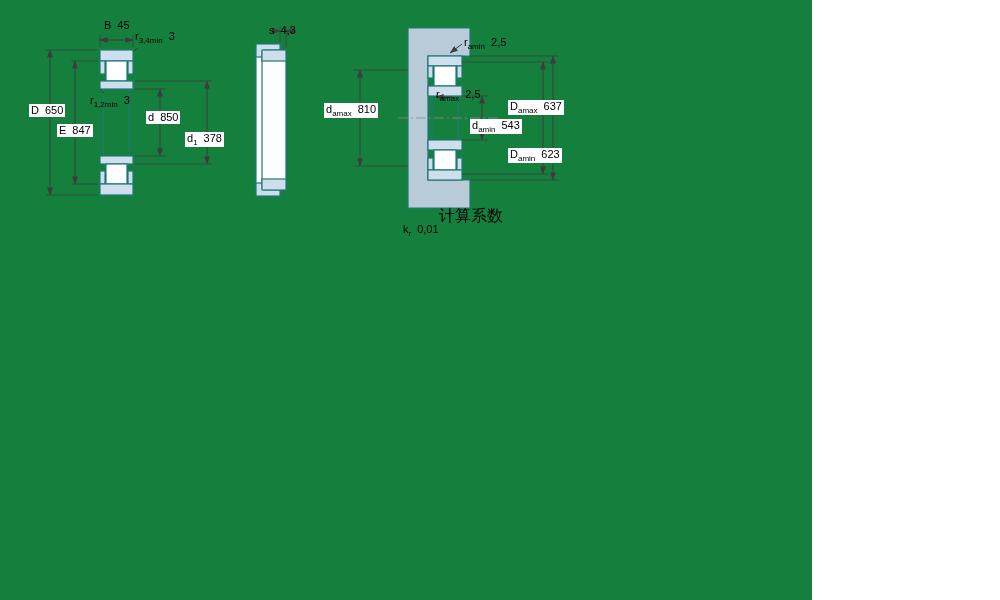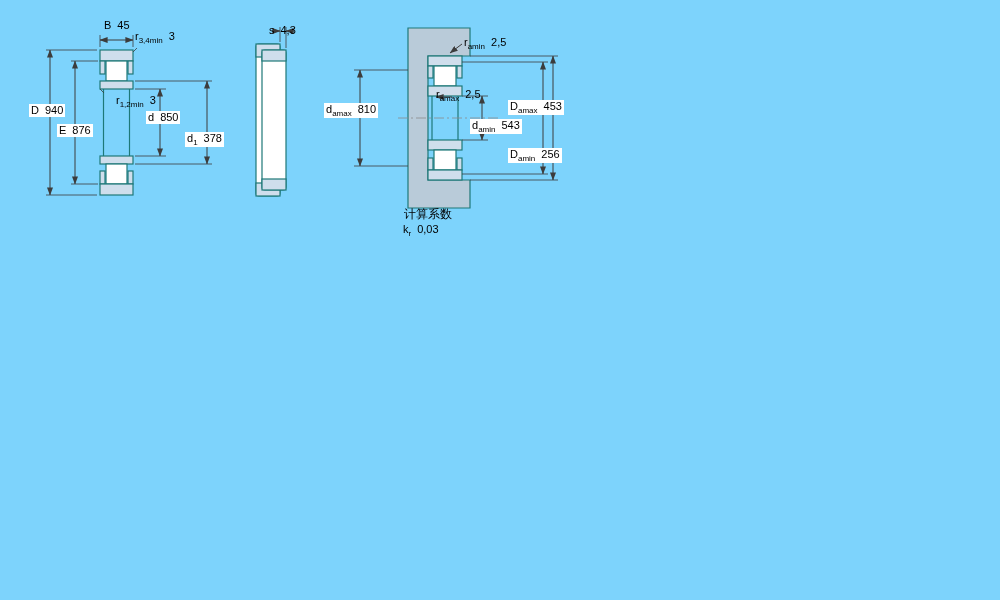--- a/index.html
+++ b/index.html
@@ -1,34 +1,34 @@
 <!DOCTYPE html>
 <html><head>
 <meta charset="utf-8">
 <style>
   * { margin:0; padding:0; box-sizing:border-box; }
   html,body { background:#ffffff; font-family:"Liberation Sans", sans-serif; }
-  .stage { position:relative; width:1000px; height:600px; background:#7dd3fc; overflow:hidden; }
+  .stage { position:relative; width:812px; height:600px; background:#15803d; overflow:hidden; }
   svg.drawing { position:absolute; left:0; top:0; }
 
   
   .oline { stroke:#1e7878; stroke-width:1.2; fill:none; }
   .sf { fill:#cfdeec; stroke:#1e7878; stroke-width:1.2; }   
   .wf { fill:#ffffff; stroke:#1e7878; stroke-width:1.2; }   
   .hf { fill:#b9cbd9; stroke:#1e7878; stroke-width:1.2; }   
   .dim { stroke:#3c3c3c; stroke-width:1; fill:none; }
   .ext { stroke:#3c3c3c; stroke-width:0.8; fill:none; }
   .cl  { stroke:#8a8a8a; stroke-width:0.8; stroke-dasharray:10 3 2 3; fill:none; }
 
   
   .dim-label { position:absolute; font-size:11px; color:#000; white-space:nowrap; line-height:1.15; }
   .dim-label sub { font-size:8px; }
   .dim-label .val { margin-left:6px; }
   .dim-label.bg { background:#ffffff; padding:0 2px; }
-  .cn-title { position:absolute; font-size:12px; color:#000; white-space:nowrap; }
+  .cn-title { position:absolute; font-size:16px; color:#000; white-space:nowrap;margin-left:35px; }
 </style>
 </head>
 <body>
 
 <div class="stage">
 
   <svg class="drawing" width="1000" height="600" viewBox="0 0 1000 600">
     <defs>
       <marker id="arw" viewBox="0 0 8 6" refX="7.6" refY="3" markerWidth="8" markerHeight="6" orient="auto-start-reverse">
         <path d="M0,0 L8,3 L0,6 Z" fill="#3c3c3c"></path>
@@ -129,28 +129,28 @@
 
   <div class="dim-label" style="left:104px;top:19px">
     <span class="sym">B</span><span class="val">45</span>
   </div>
 
   <div class="dim-label" style="left:135px;top:30px">
     <span class="sym">r</span><sub>3,4min</sub><span class="val">3</span>
   </div>
 
   <div class="dim-label bg" style="left:29px;top:104px">
-    <span class="sym">D</span><span class="val">940</span>
+    <span class="sym">D</span><span class="val">650</span>
   </div>
 
   <div class="dim-label bg" style="left:57px;top:124px">
-    <span class="sym">E</span><span class="val">876</span>
+    <span class="sym">E</span><span class="val">847</span>
   </div>
 
-  <div class="dim-label" style="left:116px;top:94px">
+  <div class="dim-label" style="left:90px;top:94px">
     <span class="sym">r</span><sub>1,2min</sub><span class="val">3</span>
   </div>
 
   <div class="dim-label bg" style="left:146px;top:111px">
     <span class="sym">d</span><span class="val">850</span>
   </div>
 
   <div class="dim-label bg" style="left:185px;top:132px">
     <span class="sym">d</span><sub>1</sub><span class="val">378</span>
   </div>
@@ -165,30 +165,30 @@
 
   <div class="dim-label bg" style="left:324px;top:103px">
     <span class="sym">d</span><sub>amax</sub><span class="val">810</span>
   </div>
 
   <div class="dim-label" style="left:436px;top:88px">
     <span class="sym">r</span><sub>amax</sub><span class="val">2,5</span>
   </div>
 
   <div class="dim-label bg" style="left:508px;top:100px">
-    <span class="sym">D</span><sub>amax</sub><span class="val">453</span>
+    <span class="sym">D</span><sub>amax</sub><span class="val">637</span>
   </div>
 
   <div class="dim-label bg" style="left:470px;top:119px">
     <span class="sym">d</span><sub>amin</sub><span class="val">543</span>
   </div>
 
   <div class="dim-label bg" style="left:508px;top:148px">
-    <span class="sym">D</span><sub>amin</sub><span class="val">256</span>
+    <span class="sym">D</span><sub>amin</sub><span class="val">623</span>
   </div>
 
   <div class="cn-title" style="left:404px;top:206px">计算系数</div>
 
   <div class="dim-label" style="left:403px;top:223px">
-    <span class="sym">k</span><sub>r</sub><span class="val">0,03</span>
+    <span class="sym">k</span><sub>r</sub><span class="val">0,01</span>
   </div>
 
 </div>
 
 </body></html>

